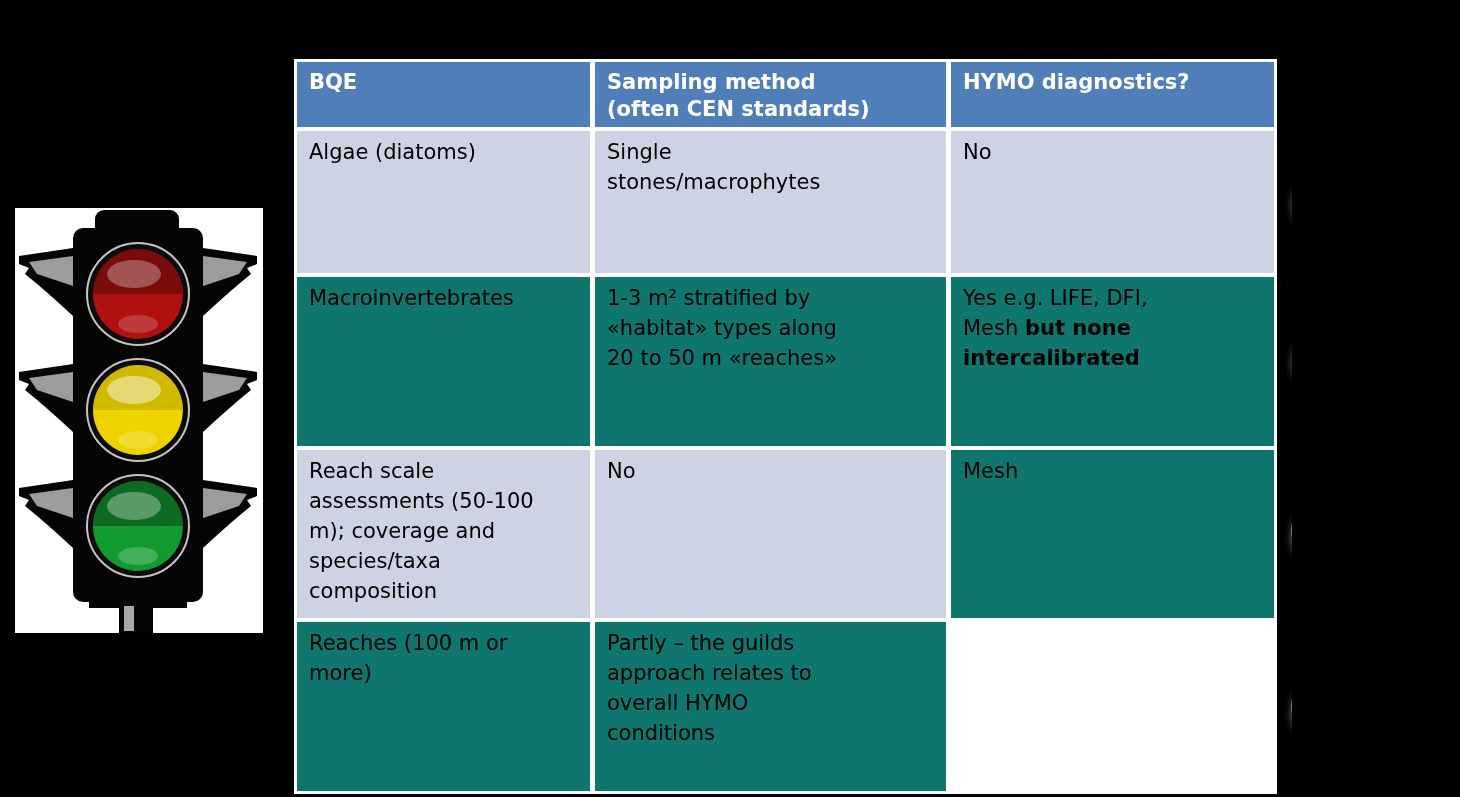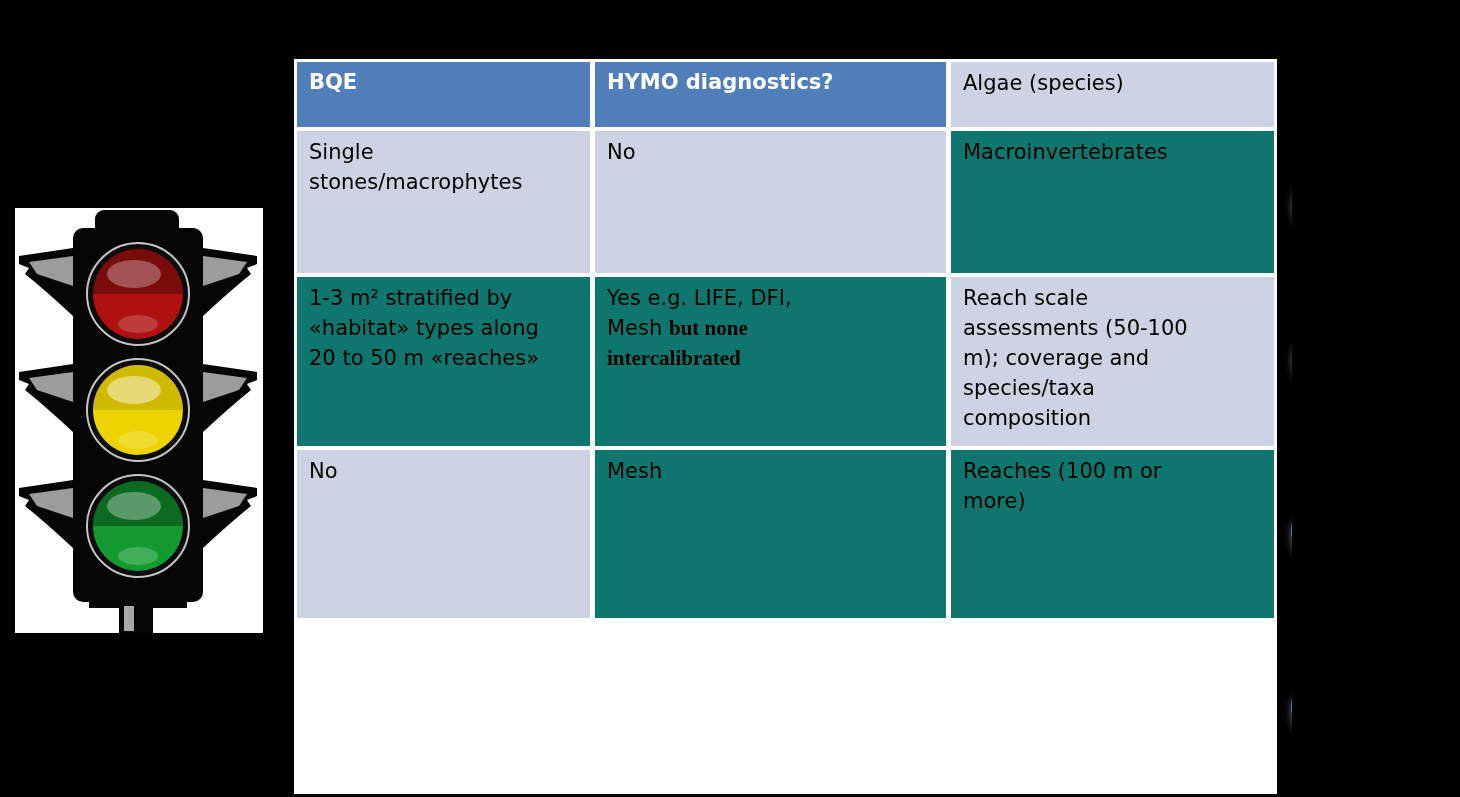--- a/index.html
+++ b/index.html
@@ -42,21 +42,21 @@
   }
   .cell.th {
     background: #4F7EB9;
     color: #FFFFFF;
     font-weight: bold;
     line-height: 27px;
     padding-top: 7px;
   }
   .cell.dark  { background: #CDD3E3; }
   .cell.light { background: #0f766e; }
-  .cell .b { font-weight: bold; font-family: Liberation Serif, serif; }
+  .cell .b { font-weight: bold; }
 
   
   .dot {
     position: absolute;
     width: 88px; height: 78px;
     border-radius: 50%;
     border: 2px solid #4F81BD;
     box-shadow: 2px 6px 7px 2px rgba(125,125,125,0.80);
     box-sizing: border-box;
   }
@@ -127,23 +127,25 @@
           <ellipse cx="119" cy="298" rx="27" ry="14" fill="#fff" opacity="0.32"></ellipse>
           <ellipse cx="123" cy="348" rx="20" ry="9" fill="#fff" opacity="0.20"></ellipse>
         </g>
       </g>
     </svg>
   </div>
 
   <div class="bqe-table">
 
     <div class="cell th">BQE</div>
+    <div class="cell th">Sampling method
+(often CEN standards)</div>
     <div class="cell th">HYMO diagnostics?</div>
 
-    <div class="cell dark">Algae (species)</div>
+    <div class="cell dark">Algae (diatoms)</div>
     <div class="cell dark">Single
 stones/macrophytes</div>
     <div class="cell dark"><span>No</span><span class="b"></span></div>
 
     <div class="cell light">Macroinvertebrates</div>
     <div class="cell light">1-3 m² stratified by
 «habitat» types along
 20 to 50 m «reaches»</div>
     <div class="cell light"><span>Yes e.g. LIFE, DFI,
 Mesh </span><span class="b">but none
@@ -152,20 +154,24 @@
     <div class="cell dark">Reach scale
 assessments (50-100
 m); coverage and
 species/taxa
 composition</div>
     <div class="cell dark"><span>No</span><span class="b"></span></div>
 
     <div class="cell light">Mesh</div>
     <div class="cell light">Reaches (100 m or
 more)</div>
+    <div class="cell light"><span>Partly – the guilds
+approach relates to
+overall HYMO
+conditions</span><span class="b"></span></div>
   </div>
 
   <div class="dot dot-1" style="background-color: rgb(255, 47, 5);"></div>
   <div class="dot dot-2" style="background-color: rgb(255, 164, 0);"></div>
   <div class="dot dot-3" style="background-color: rgb(200, 201, 0);"></div>
   <div class="dot dot-4" style="background-color: rgb(95, 150, 8);"></div>
 
 </div>
 
 </body></html>

